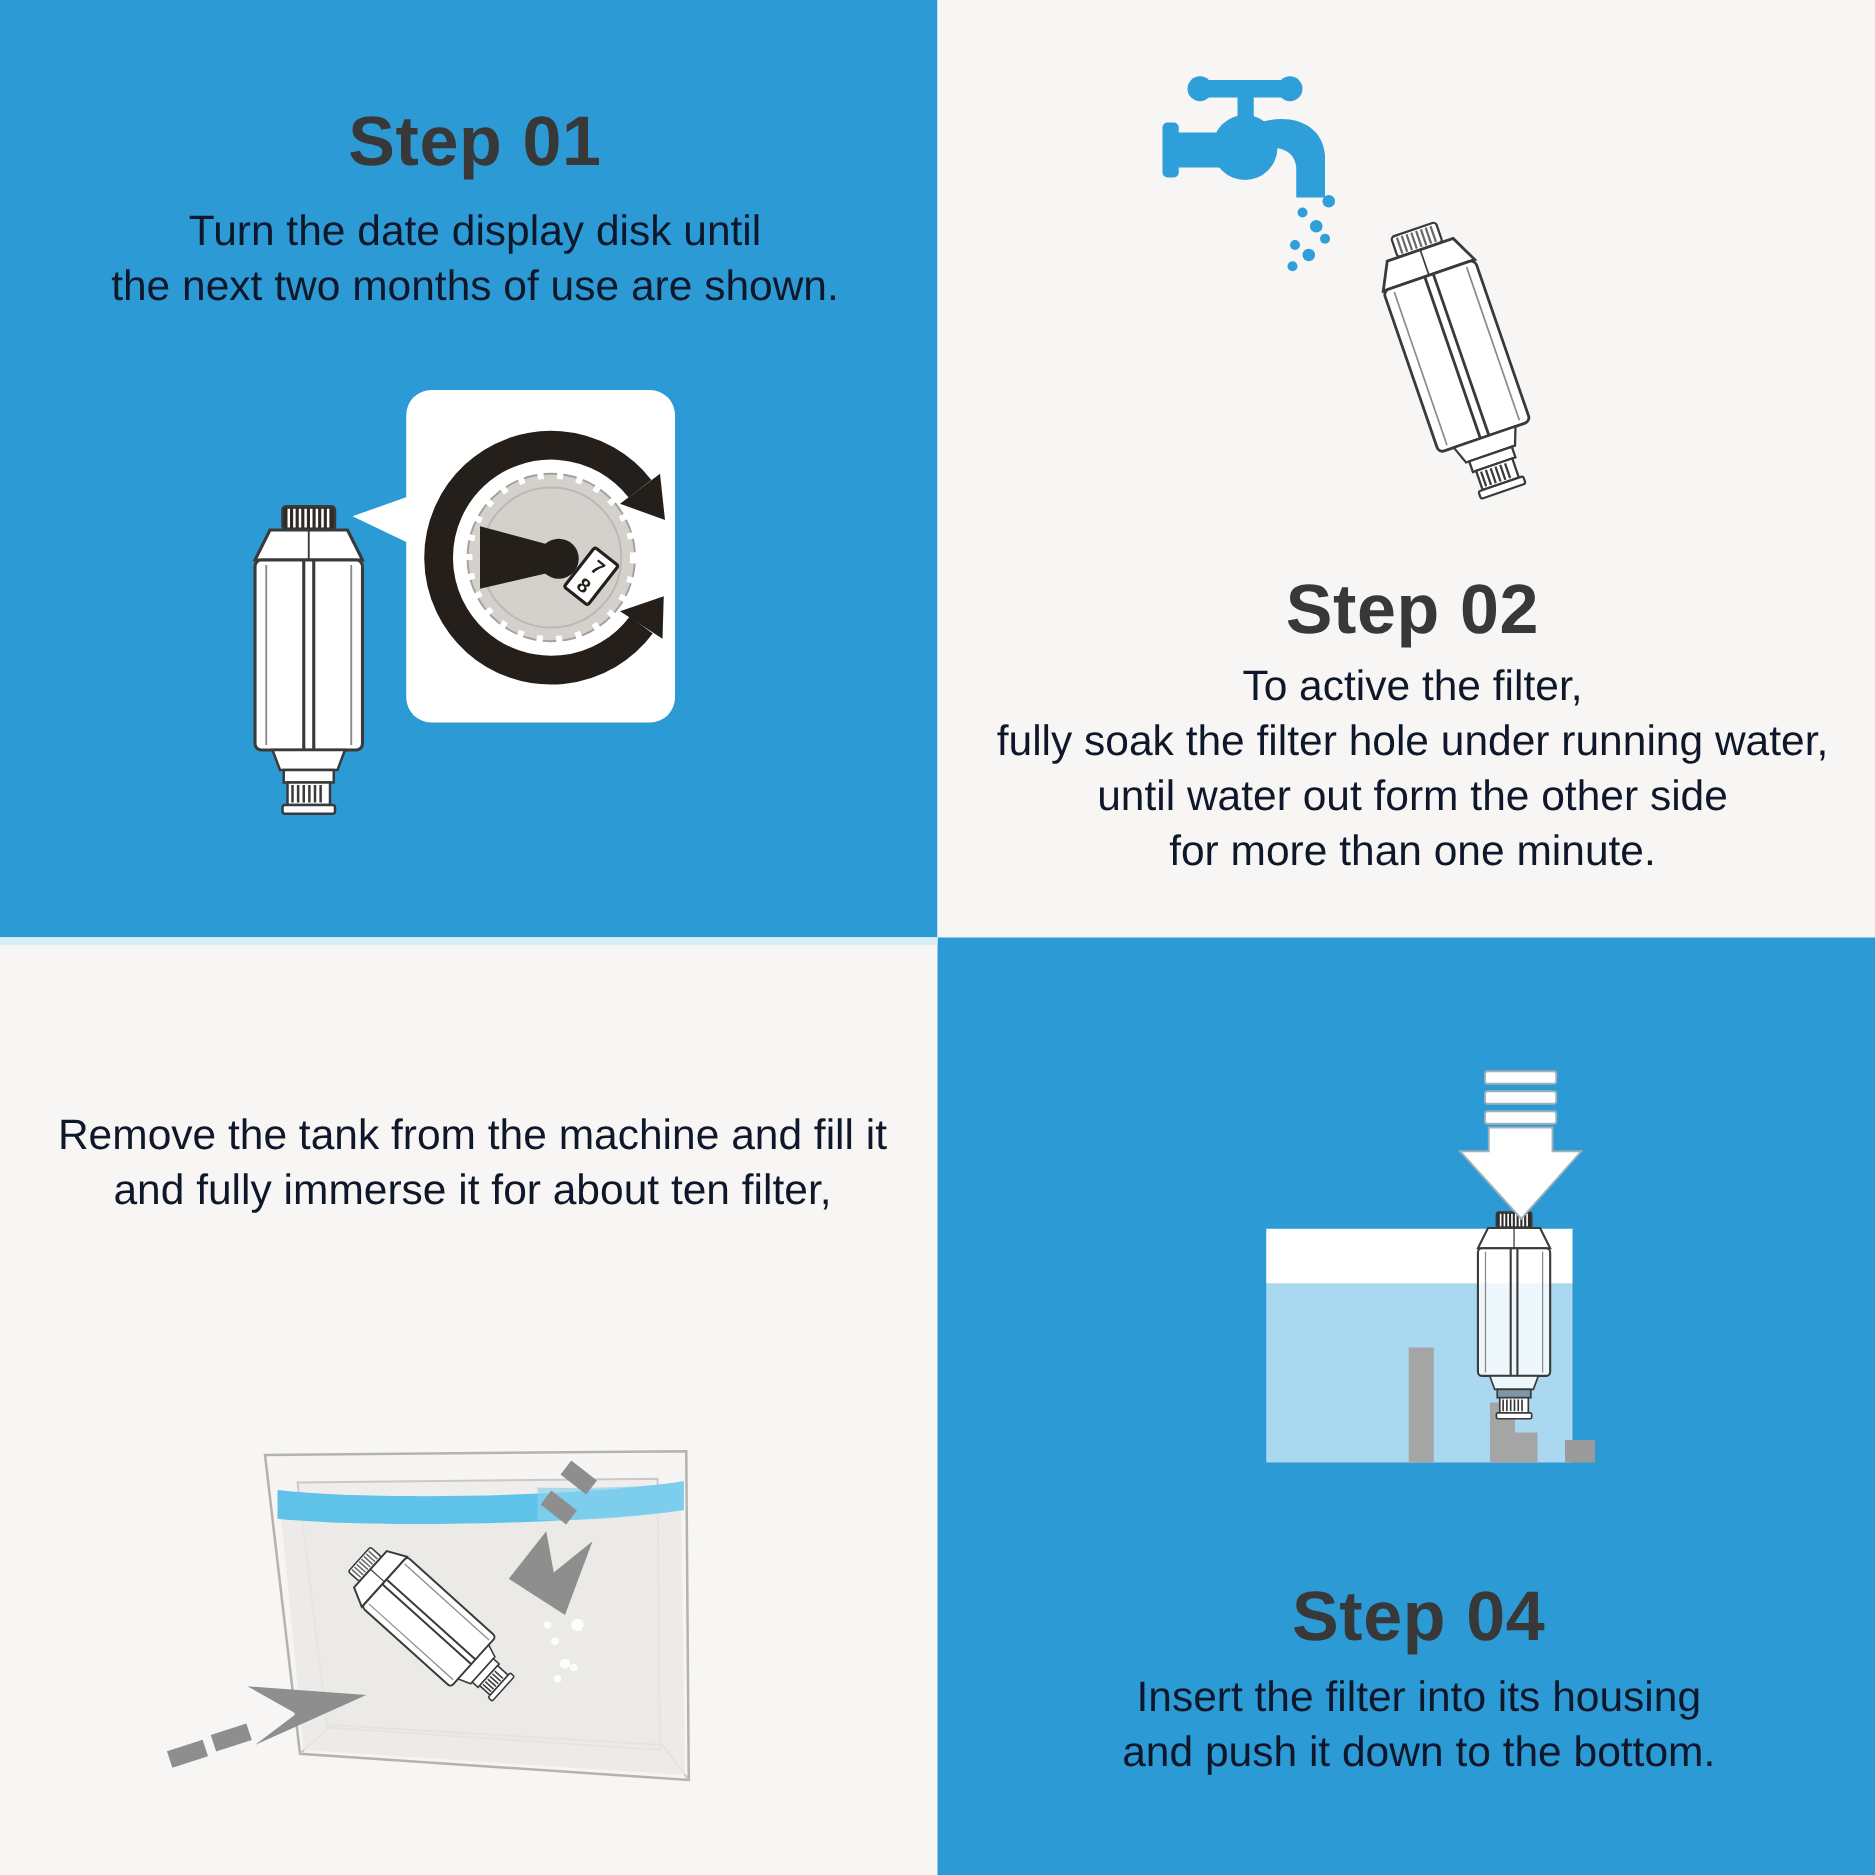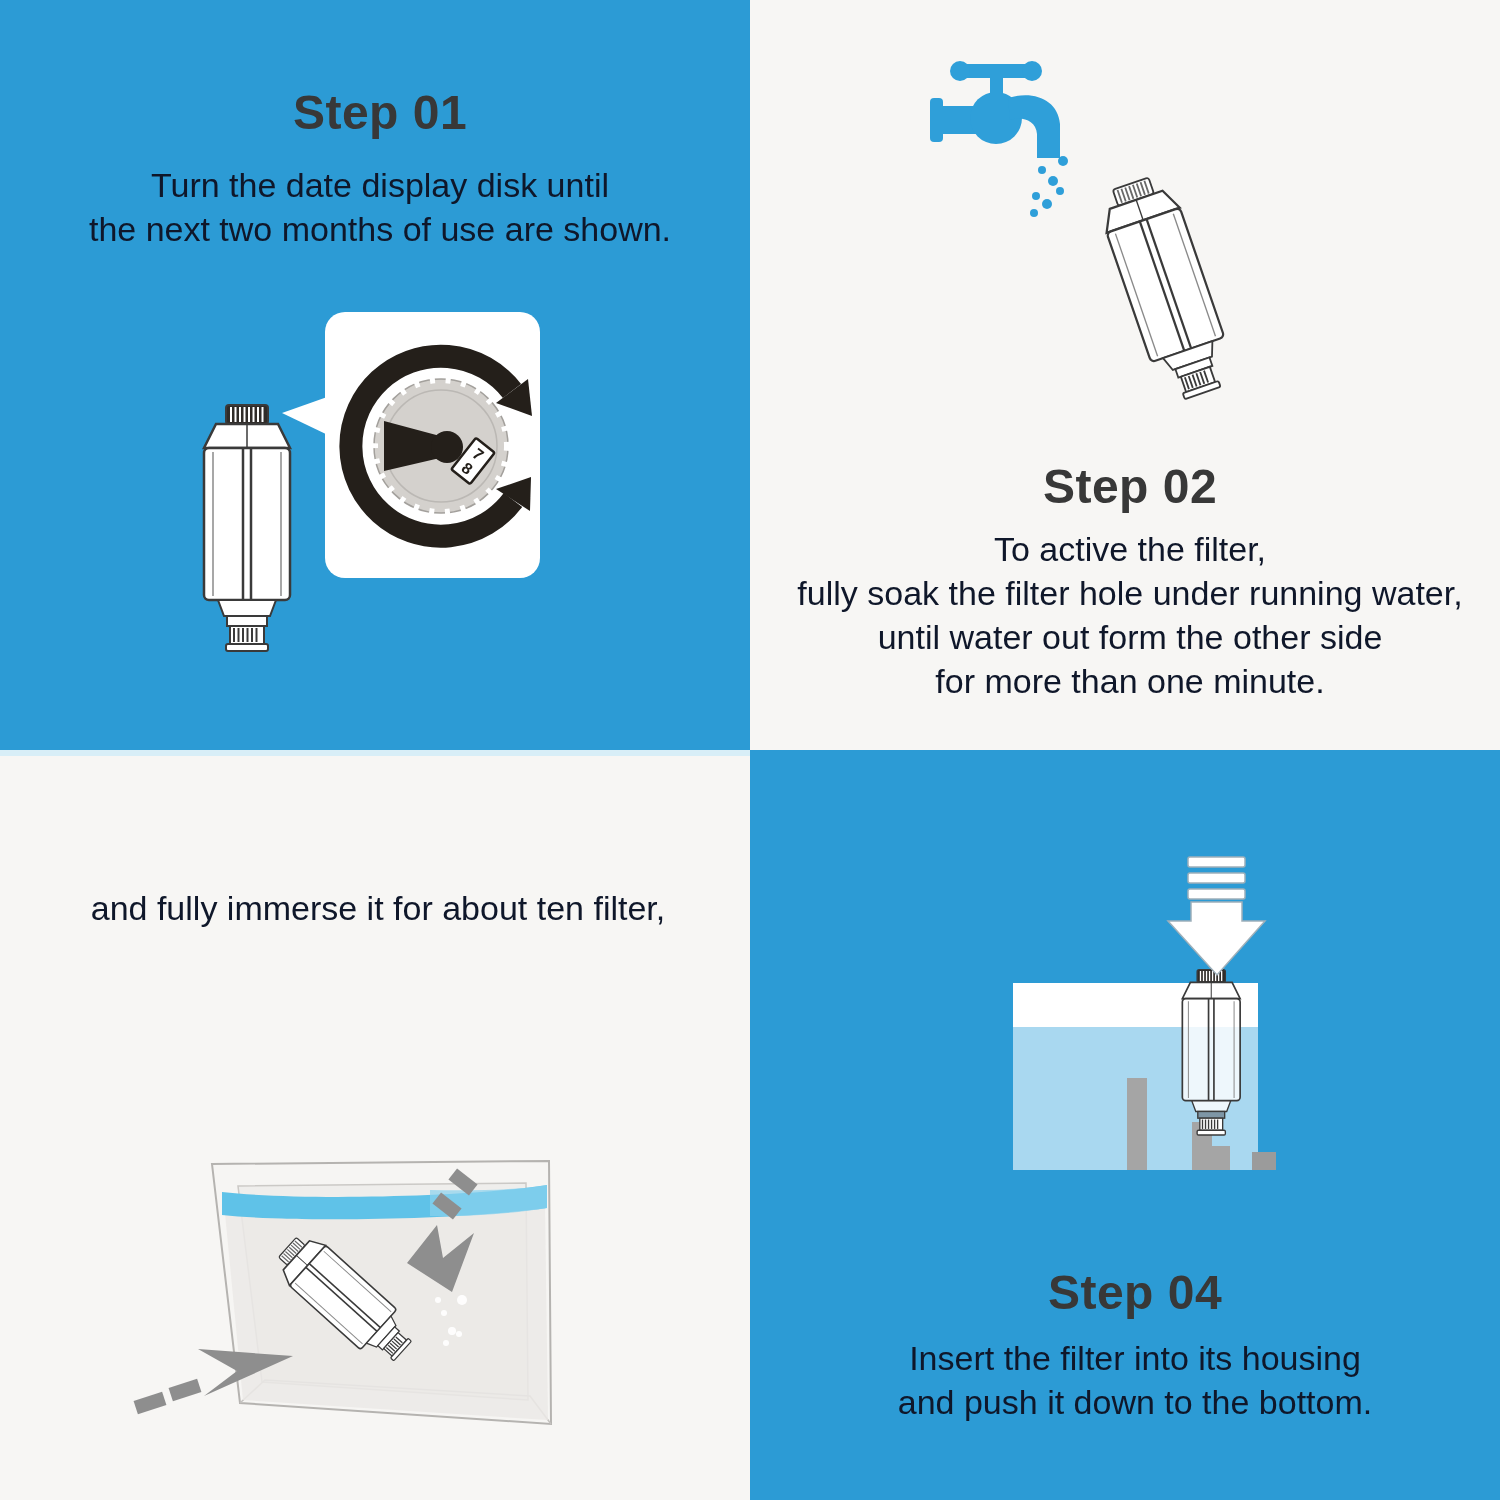--- a/index.html
+++ b/index.html
@@ -6,21 +6,21 @@
   #canvas{
     position:relative;width:1500px;height:1500px;overflow:hidden;
     font-family:"Liberation Sans","DejaVu Sans",sans-serif;
     background:var(--bg-light,#f7f6f4);
   }
   .quad{position:absolute;width:750px;height:750px;}
   .quad.blue{background:var(--bg-blue,#2c9bd5);}
   .quad.light{background:var(--bg-light,#f7f6f4);}
   .step-title{
     position:absolute;text-align:center;
-    font-size:48px;font-weight:bold;line-height:54px;color:#383838;
+    font-size:56px;font-weight:bold;line-height:54px;color:#383838;
     letter-spacing:0.5px;
   }
   .step-body{
     position:absolute;text-align:center;
     font-size:34px;line-height:44px;color:#0f172a;
   }
   .divider-strip{position:absolute;left:0;top:750px;width:750px;height:6px;background:#d8eef7;}
   #art{position:absolute;left:0;top:0;width:1500px;height:1500px;}
 </style>
 </head>
@@ -42,20 +42,21 @@
 
   <div class="step-title" style="left:755px;top:460px;width:750px">Step 02</div>
   <div class="step-body" style="left:755px;top:527px;width:750px">
     <div>To active the filter,</div>
     <div>fully soak the filter hole under running water,</div>
     <div>until water out form the other side</div>
     <div>for more than one minute.</div>
   </div>
 
   <div class="step-body" style="left:0;top:886px;width:756px">
+    <div>Remove the tank from the machine and fill it</div>
     <div>and fully immerse it for about ten filter,</div>
   </div>
 
   <div class="step-title" style="left:752px;top:1266px;width:766px">Step 04</div>
   <div class="step-body" style="left:752px;top:1336px;width:766px">
     <div>Insert the filter into its housing</div>
     <div>and push it down to the bottom.</div>
   </div>
 
   <svg id="art" viewBox="0 0 1500 1500">

